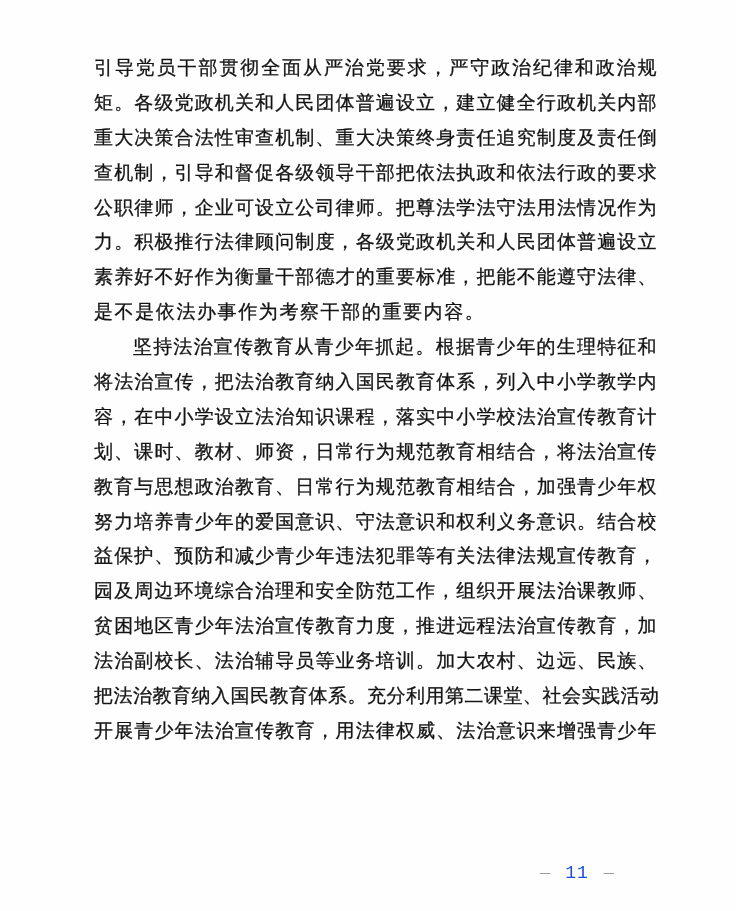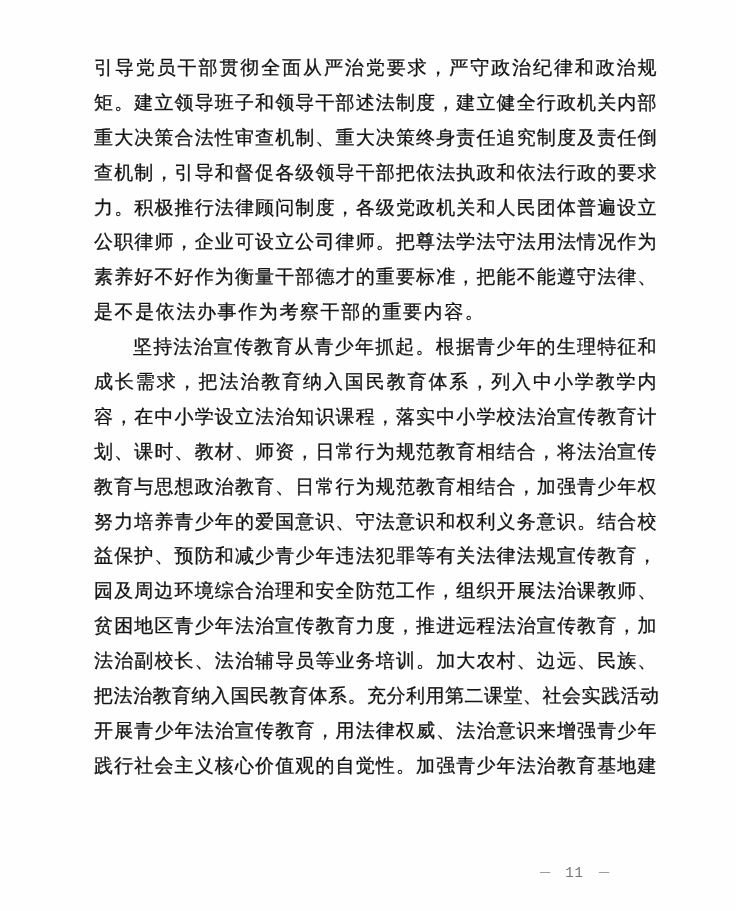--- a/index.html
+++ b/index.html
@@ -50,51 +50,50 @@
     gap: 15px;
     font-size: 18px;
   }
   .footer .dash {
     color: #9d9d9d;
     font-size: 17px;
     line-height: 1;
     transform: scaleY(0.85);
   }
   .footer .page-num {
-    color: #737373;
-    font-size: 14px;
+    color: #1d4ed8;
+    font-size: 18px;
     letter-spacing: 1px;
     line-height: 1;
   }
 </style>
 </head>
 <body>
 
 <div class="page">
   <div class="text-block">
       <div class="line">引导党员干部贯彻全面从严治党要求，严守政治纪律和政治规</div>
-      <div class="line">矩。建立领导班子和领导干部述法制度，建立健全行政机关内部</div>
+      <div class="line">矩。各级党政机关和人民团体普遍设立，建立健全行政机关内部</div>
       <div class="line">重大决策合法性审查机制、重大决策终身责任追究制度及责任倒</div>
       <div class="line">查机制，引导和督促各级领导干部把依法执政和依法行政的要求</div>
+      <div class="line">公职律师，企业可设立公司律师。把尊法学法守法用法情况作为</div>
       <div class="line">力。积极推行法律顾问制度，各级党政机关和人民团体普遍设立</div>
-      <div class="line">公职律师，企业可设立公司律师。把尊法学法守法用法情况作为</div>
       <div class="line">素养好不好作为衡量干部德才的重要标准，把能不能遵守法律、</div>
       <div class="line final">是不是依法办事作为考察干部的重要内容。</div>
       <div class="line indent">坚持法治宣传教育从青少年抓起。根据青少年的生理特征和</div>
-      <div class="line">成长需求，把法治教育纳入国民教育体系，列入中小学教学内</div>
+      <div class="line">将法治宣传，把法治教育纳入国民教育体系，列入中小学教学内</div>
       <div class="line">容，在中小学设立法治知识课程，落实中小学校法治宣传教育计</div>
       <div class="line">划、课时、教材、师资，日常行为规范教育相结合，将法治宣传</div>
       <div class="line">教育与思想政治教育、日常行为规范教育相结合，加强青少年权</div>
       <div class="line">努力培养青少年的爱国意识、守法意识和权利义务意识。结合校</div>
       <div class="line">益保护、预防和减少青少年违法犯罪等有关法律法规宣传教育，</div>
       <div class="line">园及周边环境综合治理和安全防范工作，组织开展法治课教师、</div>
       <div class="line">贫困地区青少年法治宣传教育力度，推进远程法治宣传教育，加</div>
       <div class="line">法治副校长、法治辅导员等业务培训。加大农村、边远、民族、</div>
       <div class="line">把法治教育纳入国民教育体系。充分利用第二课堂、社会实践活动</div>
       <div class="line">开展青少年法治宣传教育，用法律权威、法治意识来增强青少年</div>
-      <div class="line">践行社会主义核心价值观的自觉性。加强青少年法治教育基地建</div>
     </div>
   <div class="footer">
     <span class="dash">—</span>
     <span class="page-num">11</span>
     <span class="dash">—</span>
   </div>
 </div>
 
 </body></html>

